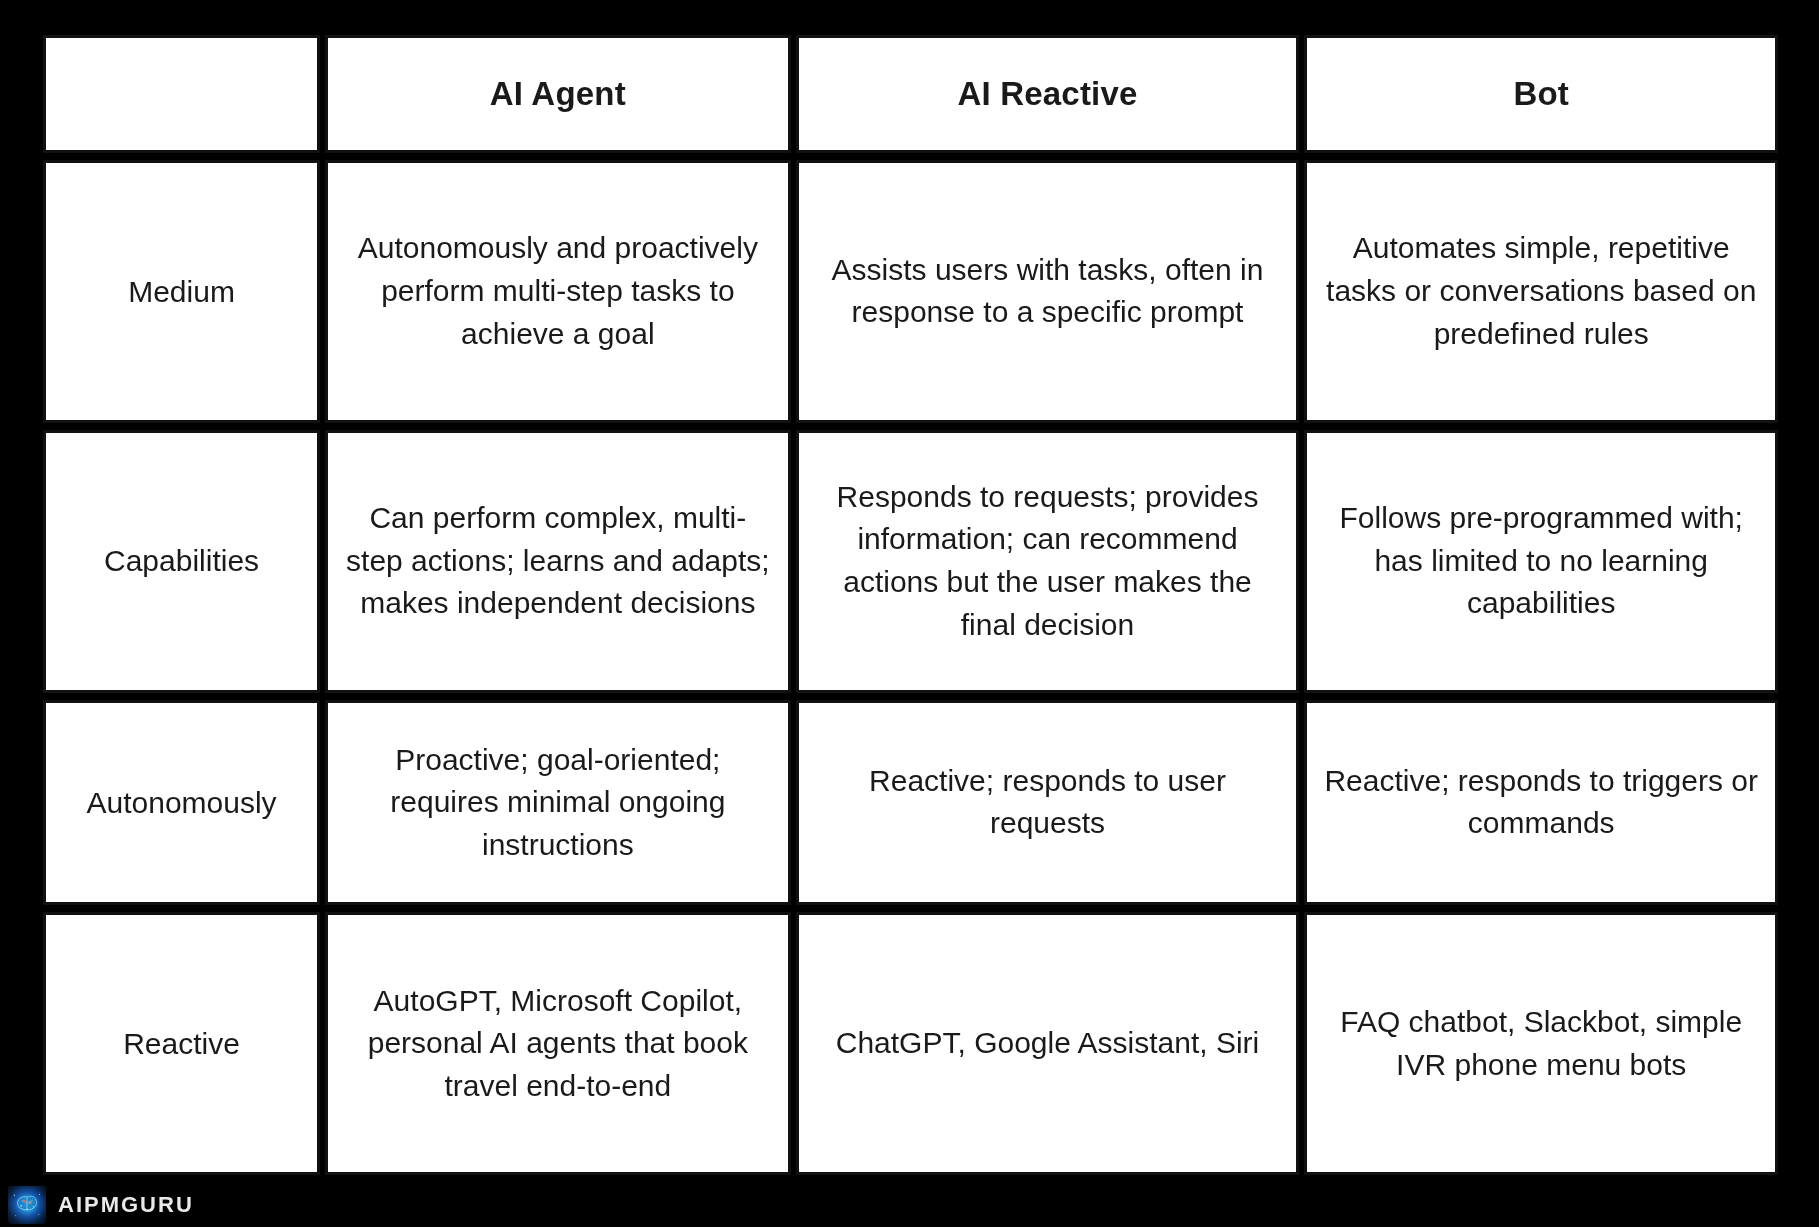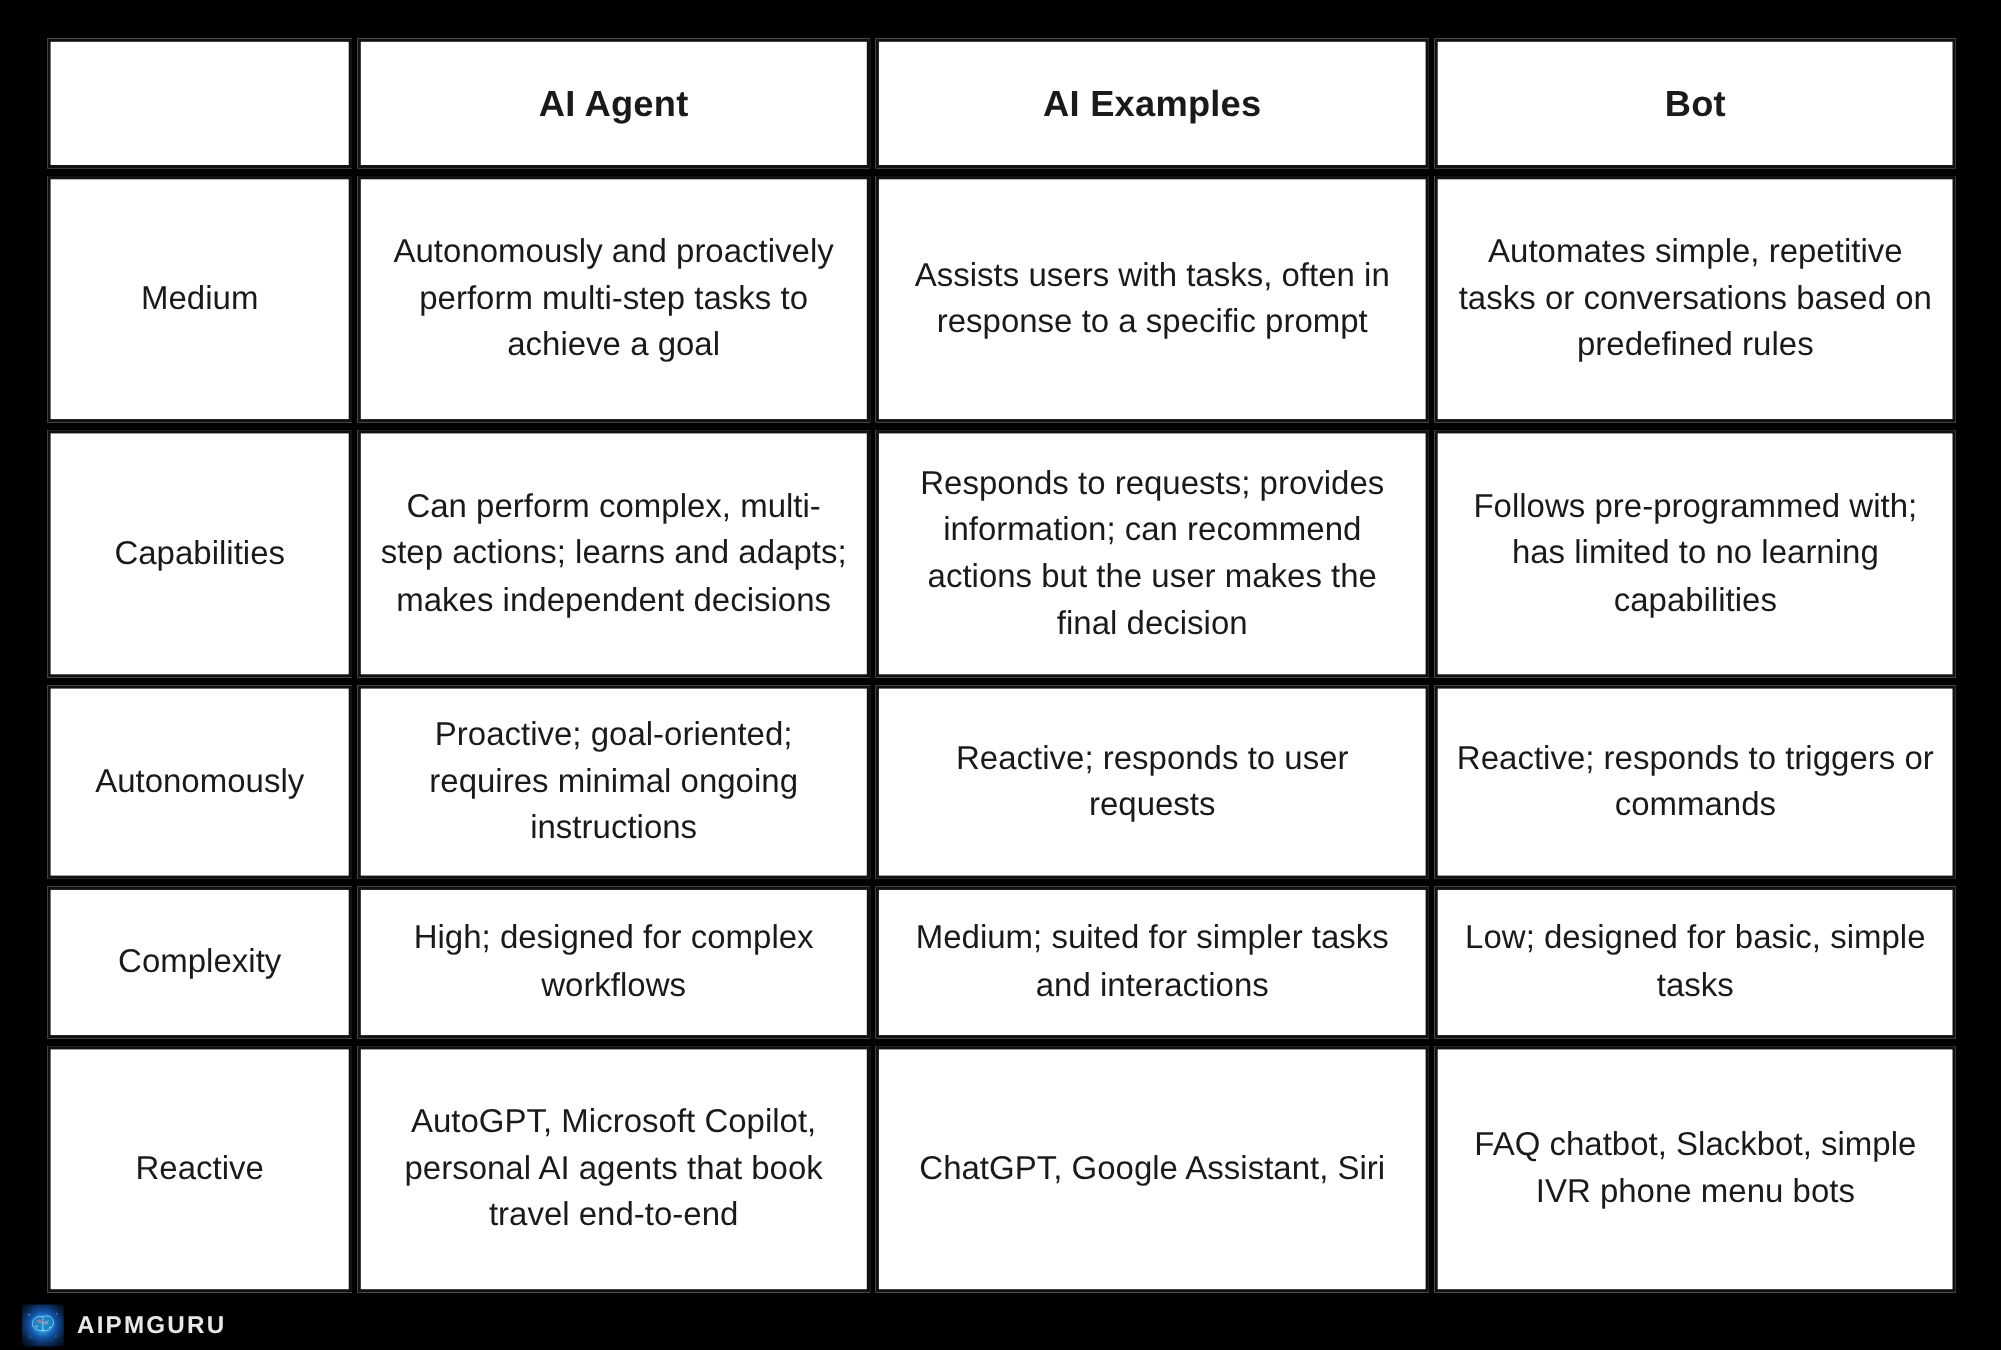--- a/index.html
+++ b/index.html
@@ -92,21 +92,21 @@
   
   .footer-bar {
     position: absolute;
     left: 0;
     bottom: 0;
     width: 1819px;
     height: 45px;
     background: #000000;
     display: flex;
     align-items: center;
-    padding-left: 20px;
+    padding-left: 8px;
     box-sizing: border-box;
   }
 
   .brand-logo {
     width: 38px;
     height: 38px;
     flex: 0 0 38px;
     margin-right: 12px;
     border-radius: 3px;
     background:
@@ -139,21 +139,21 @@
       <colgroup>
         <col class="c-label">
         <col class="c-agent">
         <col class="c-assistant">
         <col class="c-bot">
       </colgroup>
       <thead>
         <tr>
           <th class="corner-cell"></th>
           <th>AI Agent</th>
-          <th>AI Examples</th>
+          <th>AI Reactive</th>
           <th>Bot</th>
         </tr>
       </thead>
       <tbody>
 
         <tr class="r-purpose">
           <td class="row-label">Medium</td>
           <td class="body-cell">Autonomously and proactively perform multi-step tasks to achieve a goal</td>
           <td class="body-cell">Assists users with tasks, often in response to a specific prompt</td>
           <td class="body-cell">Automates simple, repetitive tasks or conversations based on predefined rules</td>
@@ -166,26 +166,20 @@
           <td class="body-cell">Follows pre-programmed with; has limited to no learning capabilities</td>
         </tr>
 
         <tr class="r-interaction">
           <td class="row-label">Autonomously</td>
           <td class="body-cell">Proactive; goal-oriented; requires minimal ongoing instructions</td>
           <td class="body-cell">Reactive; responds to user requests</td>
           <td class="body-cell">Reactive; responds to triggers or commands</td>
         </tr>
 
-        <tr class="r-complexity">
-          <td class="row-label">Complexity</td>
-          <td class="body-cell">High; designed for complex workflows</td>
-          <td class="body-cell">Medium; suited for simpler tasks and interactions</td>
-          <td class="body-cell">Low; designed for basic, simple tasks</td>
-        </tr>
 
         <tr class="r-examples">
           <td class="row-label">Reactive</td>
           <td class="body-cell">AutoGPT, Microsoft Copilot, personal AI agents that book travel end-to-end</td>
           <td class="body-cell">ChatGPT, Google Assistant, Siri</td>
           <td class="body-cell">FAQ chatbot, Slackbot, simple IVR phone menu bots</td>
         </tr>
 
       </tbody>
     </table>

